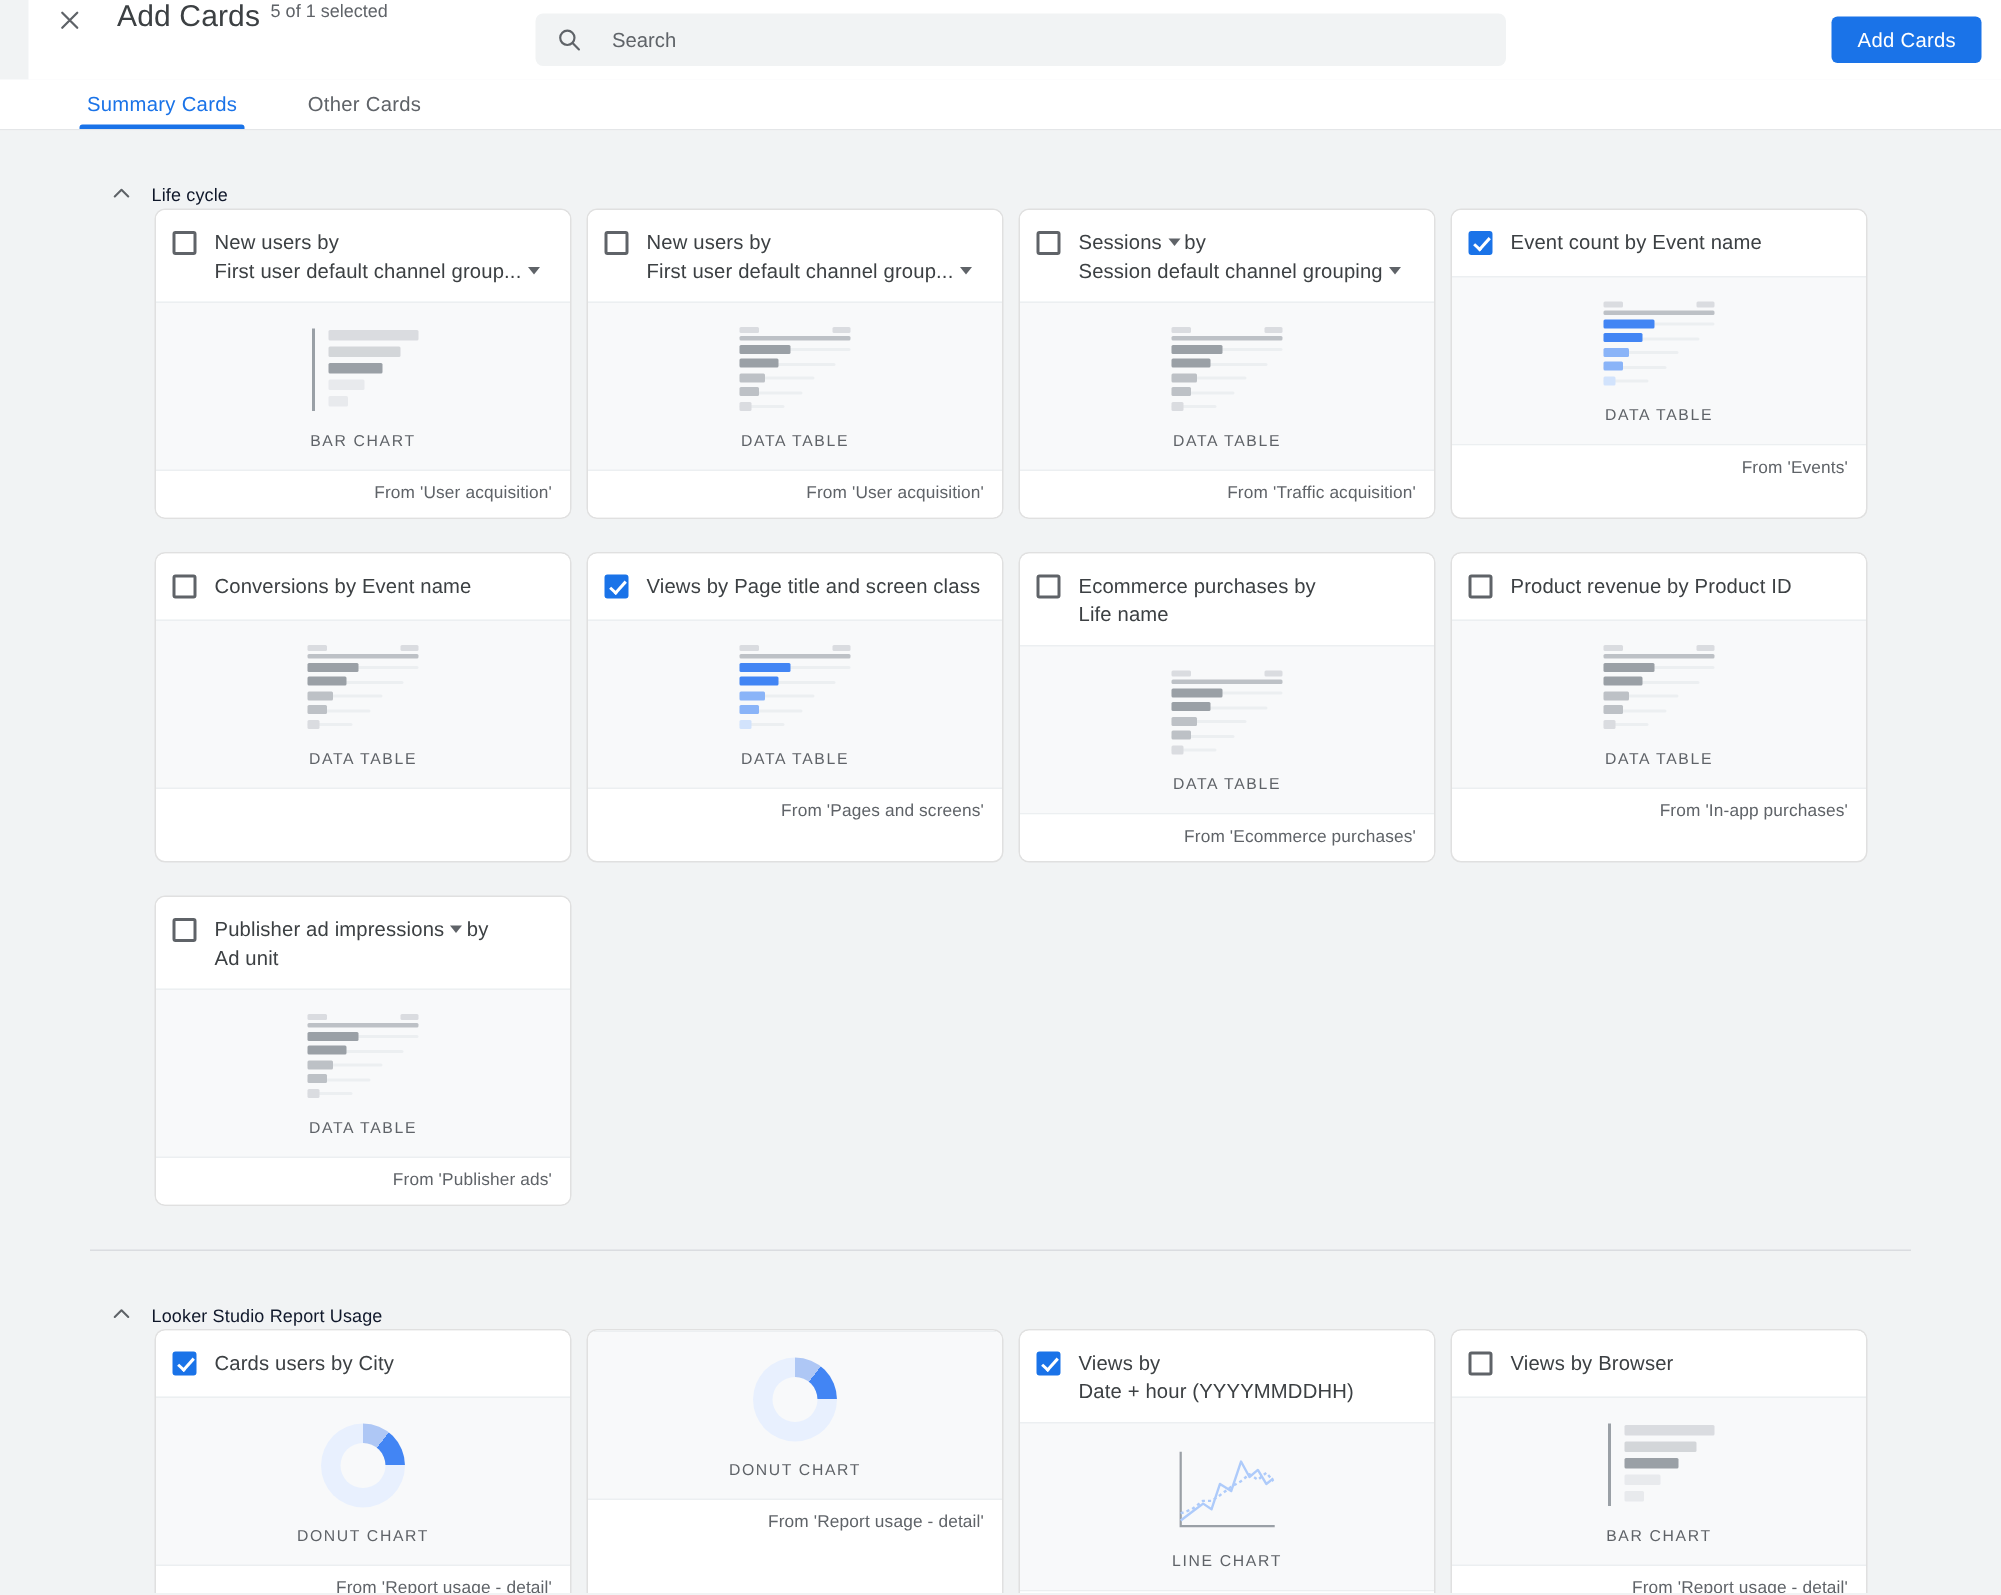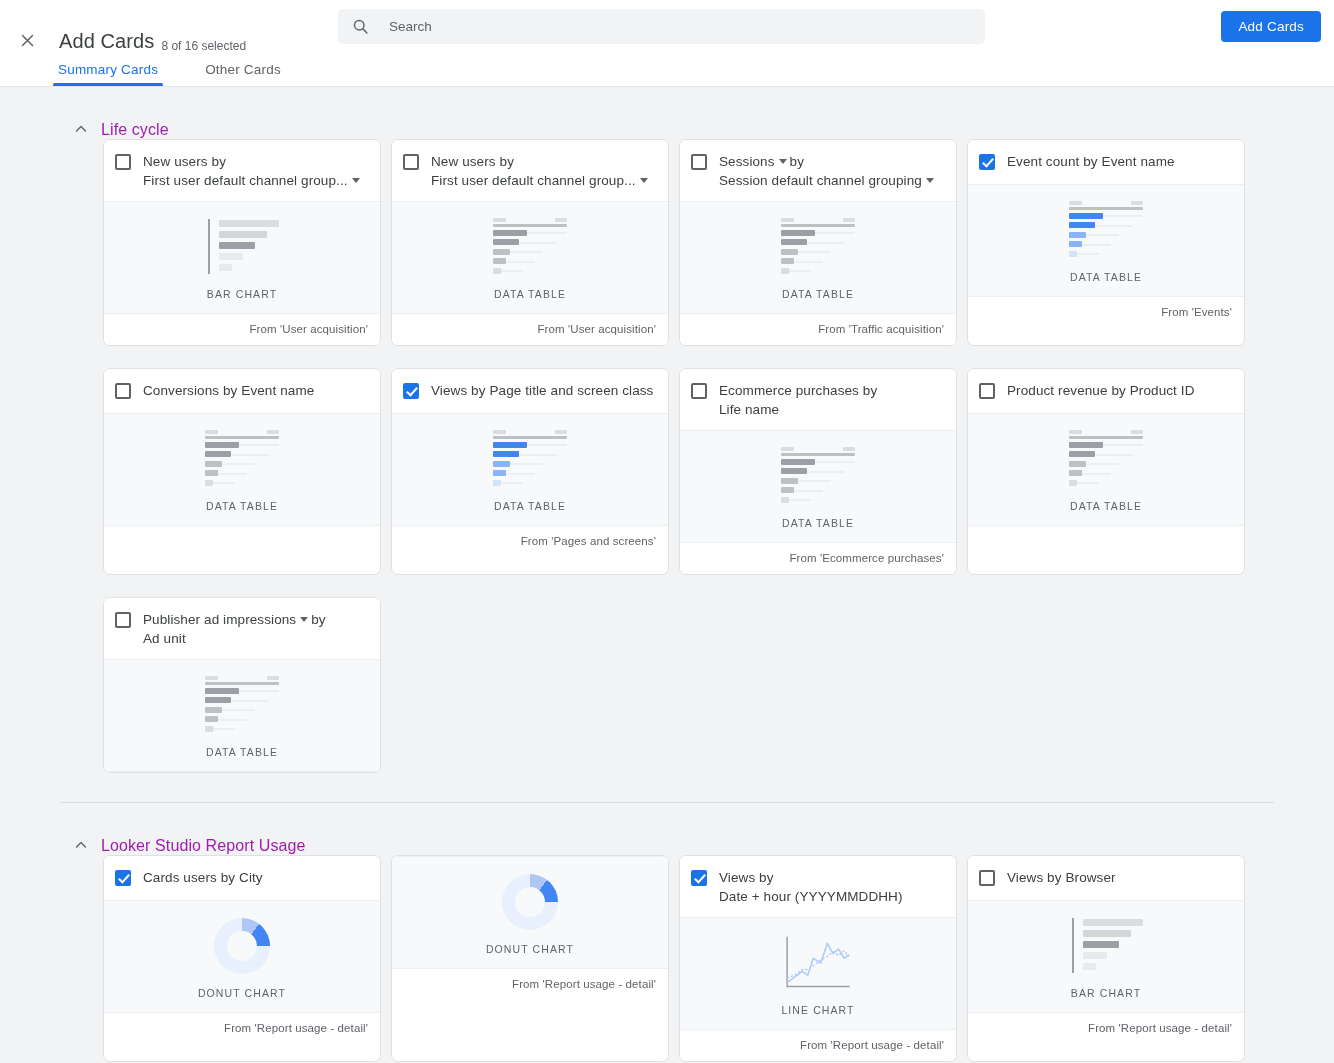--- a/index.html
+++ b/index.html
@@ -11,22 +11,23 @@
     -webkit-font-smoothing: antialiased;
     overflow: hidden;
   }
 
   
   .topbar {
     position: relative;
     height: 53px;
     background: #ffffff;
     display: flex;
-    align-items: flex-end;
+    align-items: flex-start;
     padding: 0 0 0 14px;
+    margin-left: 19px;
   }
   .close-btn {
     width: 26px; height: 26px;
     display: flex; align-items: center; justify-content: center;
     cursor: pointer;
     color: #5f6368;
     flex: 0 0 auto;
   }
   .page-title {
     font-size: 20px;
@@ -128,22 +129,22 @@
     cursor: pointer;
   }
   .caret {
     width: 18px; height: 18px;
     display: flex; align-items: center; justify-content: center;
     color: #5f6368;
     margin-right: 11px;
     margin-top: -2px;
   }
   .section-title {
-    font-size: 16px;
-    color: #a21caf;
+    font-size: 12px;
+    color: #0f172a;
     letter-spacing: 0.1px;
   }
 
   .cards-row {
     display: flex;
     padding-left: 103px;
     gap: 0;
   }
   .card {
     width: 278px;
@@ -283,21 +284,21 @@
 </head>
 <body>
 
 <div class="topbar">
   <div class="close-btn">
     <svg width="18" height="18" viewBox="0 0 18 18" aria-hidden="true">
       <path d="M14.5 4.5 L4.5 14.5 M4.5 4.5 L14.5 14.5" stroke="#5f6368" stroke-width="1.5" fill="none" stroke-linecap="round"></path>
     </svg>
   </div>
   <div class="page-title">Add Cards</div>
-  <div class="selected-count">8 of 16 selected</div>
+  <div class="selected-count">5 of 1 selected</div>
 
   <div class="search-wrap">
     <span class="search-icon">
       <svg width="17" height="17" viewBox="0 0 20 20" aria-hidden="true">
         <circle cx="8.5" cy="8.5" r="5.6" stroke="#5f6368" stroke-width="1.7" fill="none"></circle>
         <path d="M12.8 12.8 L17.6 17.6" stroke="#5f6368" stroke-width="1.7" stroke-linecap="round"></path>
       </svg>
     </span>
     <input class="search-input" type="text" placeholder="Search" style="">
   </div>
@@ -630,20 +631,21 @@
                     <span class="bar" style="width:13px;background:#bdc1c6"></span>
                   </div>
                   <div class="tbl-row">
                     <span class="base" style="width:30px"></span>
                     <span class="bar" style="width:8px;background:#dadce0"></span>
                   </div>
                 </div>
               </div>
               <div class="thumb-label">DATA TABLE</div>
             </div>
+            <div class="card-foot">From 'In-app purchases'</div>
           </div>
         </div>
         <div class="rows-gap"></div>
         <div class="cards-row">
           <div class="card">
             <div class="card-head">
               <span class="checkbox"></span>
               <span class="card-title">
                 <span class="ln"><span>Publisher ad impressions</span><span class="dd"></span><span>by</span></span>
                 <span class="ln"><span>Ad unit</span></span>
@@ -674,20 +676,21 @@
                     <span class="bar" style="width:13px;background:#bdc1c6"></span>
                   </div>
                   <div class="tbl-row">
                     <span class="base" style="width:30px"></span>
                     <span class="bar" style="width:8px;background:#dadce0"></span>
                   </div>
                 </div>
               </div>
               <div class="thumb-label">DATA TABLE</div>
             </div>
+            <div class="card-foot">From 'Publisher ads'</div>
           </div>
         </div>
       </div>
       <div class="section-divider"></div>
       <div class="section">
         <div class="section-header">
           <span class="caret">
             <svg width="14" height="14" viewBox="0 0 14 14">
               <path d="M2.5 9 L7 4.5 L11.5 9" stroke="#5f6368" stroke-width="1.4" fill="none" stroke-linecap="round" stroke-linejoin="round"></path>
             </svg>

